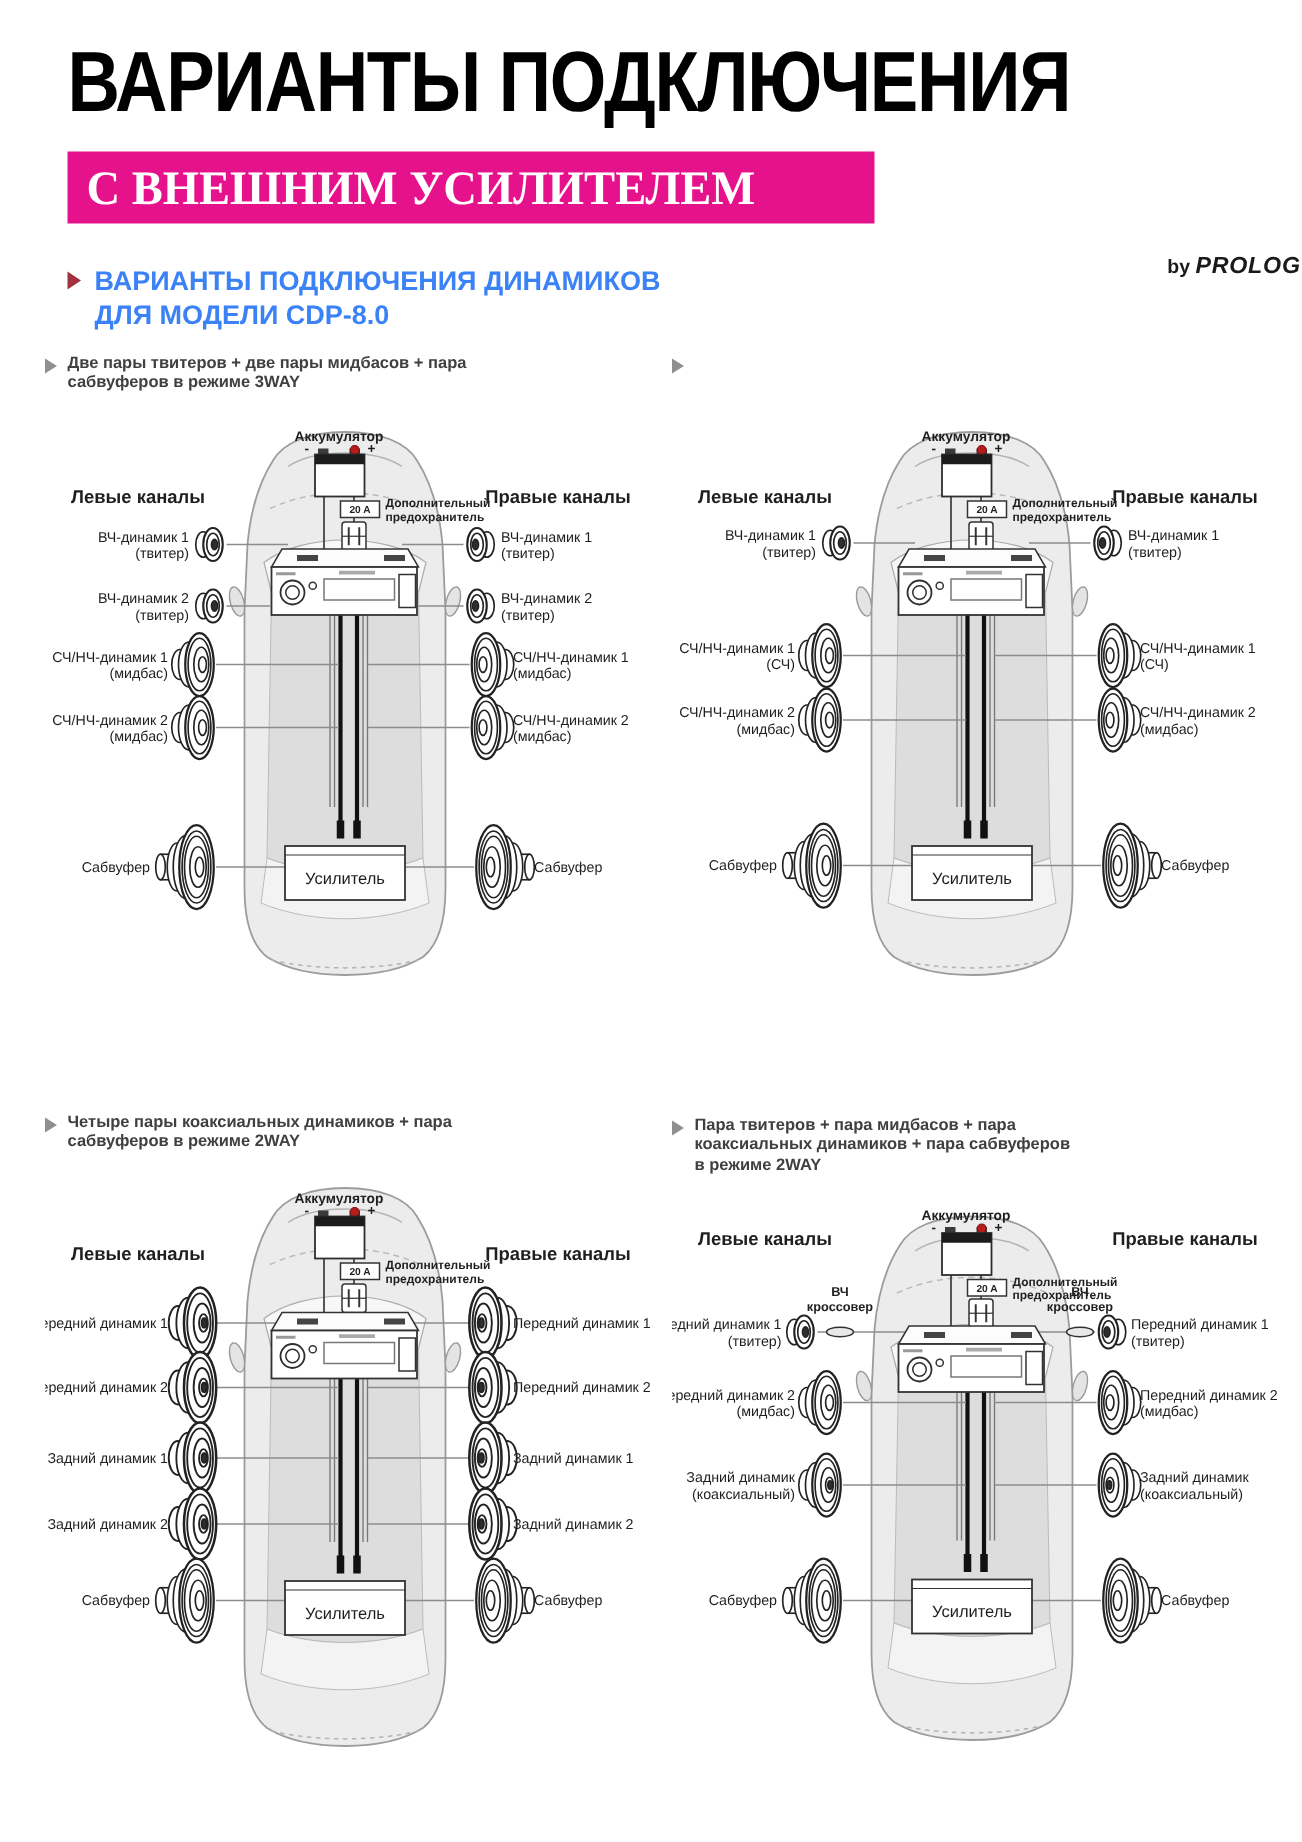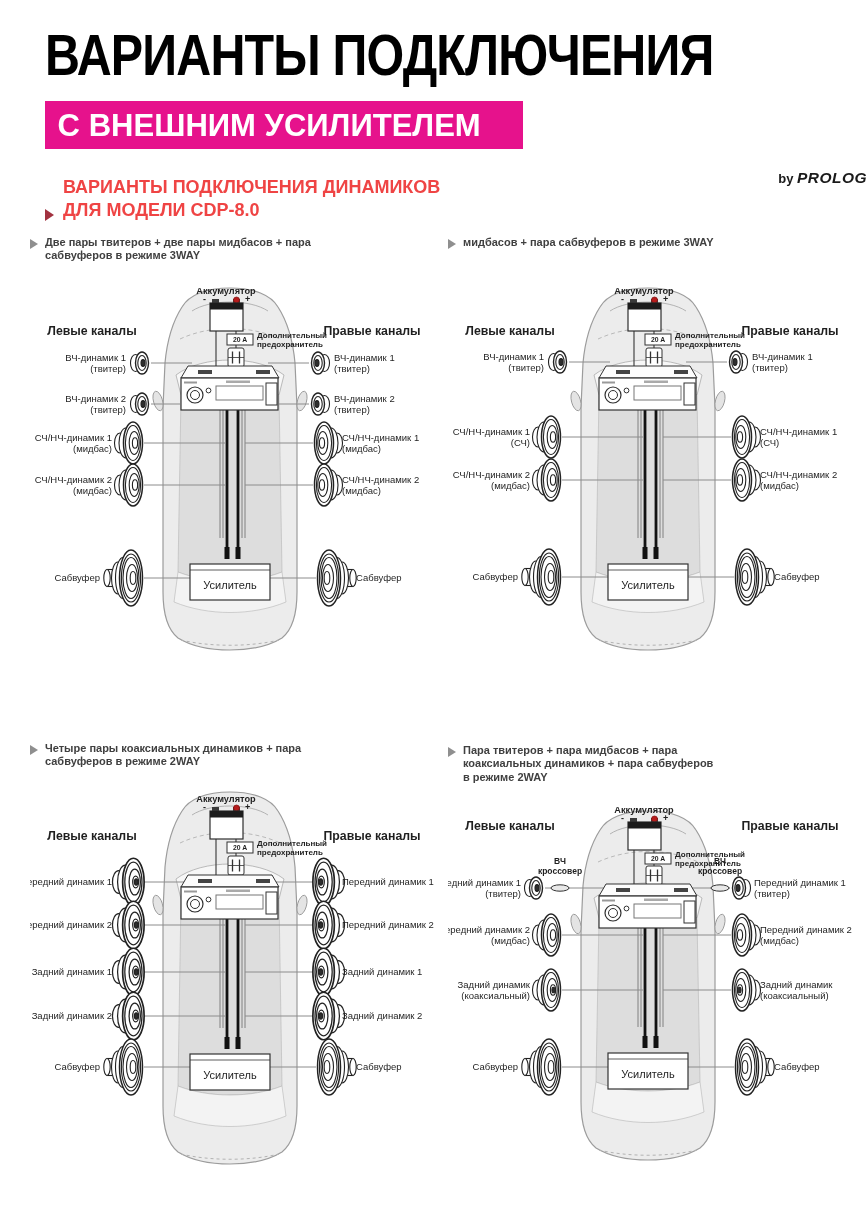--- a/index.html
+++ b/index.html
@@ -1,25 +1,25 @@
 <!DOCTYPE html>
 <html><head>
 <meta charset="utf-8">
 <style>
   html,body{margin:0;padding:0;background:#fff;}
   body{width:868px;height:1228px;font-family:"Liberation Sans",sans-serif;}
   .page{position:relative;width:868px;height:1228px;background:#fff;overflow:hidden;padding-left:24px;}
   .big-title{position:absolute;left:45px;top:22px;margin:0;font-size:57px;font-weight:800;
     letter-spacing:-1px;color:#000;white-space:nowrap;}
   .big-title .squeeze{display:inline-block;transform:scaleX(.85);transform-origin:0 50%;}
-  .banner{position:absolute;left:45px;top:101px;width:478px;height:48px;}
+  .banner{position:absolute;left:45px;top:101px;width:538px;height:48px;font-family:Liberation Serif, serif;}
   .banner .squeeze{display:inline-block;transform:scaleX(.97);transform-origin:0 50%;
     font-size:32px;font-weight:700;color:#fff;line-height:48px;padding-left:13px;white-space:nowrap;}
   .section-head{position:absolute;left:45px;top:176px;display:flex;gap:9px;
-    font-size:18px;font-weight:800;line-height:1.26;color:#ef4444;align-items:flex-end;}
+    font-size:18px;font-weight:800;line-height:1.26;color:#3b82f6;}
   .tri{flex:none;width:0;height:0;border-top:6px solid transparent;border-bottom:6px solid transparent;}
   .tri-red{border-left:9px solid #a23240;margin-top:5px;}
   .tri-gray{border-left:8px solid #8f8f8f;border-top-width:5.5px;border-bottom-width:5.5px;margin-top:3px;}
   .logo{position:absolute;right:14px;top:166px;text-align:right;color:#0d0d0d;}
   .logo-brand{font-size:34px;font-weight:900;letter-spacing:2px;line-height:1;}
   .logo-sub{font-size:13px;margin-top:3px;color:#1a1a1a;}
   .logo-by{font-weight:700;}
   .logo-maker{font-style:italic;font-weight:800;font-size:15.5px;letter-spacing:.5px;}
   .qtitle{position:absolute;display:flex;gap:7px;width:402px;font-size:11px;font-weight:700;
     color:#404040;line-height:1.22;}
@@ -236,21 +236,20 @@
           <rect x="160" y="284" width="80" height="36" fill="#fff" stroke="#333" stroke-width="1.2"></rect>
           <line x1="160" y1="290" x2="240" y2="290" stroke="#333" stroke-width=".8"></line>
         </g>
         <text x="200" y="309" font-size="11" text-anchor="middle" font-weight="400">Усилитель</text>
         <text x="62" y="55" font-size="12.3" text-anchor="middle" font-weight="700">Левые каналы</text>
         <text x="342" y="55" font-size="12.3" text-anchor="middle" font-weight="700">Правые каналы</text>
       </svg>
       <div class="qtitle" style="left:448px;top:236px">
         <span class="tri tri-gray"></span>
         <div>
-          <div>мидбасов + пара сабвуферов в режиме 3WAY</div>
         </div>
       </div>
       <svg class="dsvg" style="left:448px;top:280px" width="410" height="400" viewBox="0 0 410 400">
         <g>
           <path d="M 200 8 C 176 8 159 15 152 27 C 143 41 137 61 135 83 L 133 127 L 133 312 C 133 336 138 350 148 358 C 161 366 178 370 200 370 C 222 370 239 366 252 358 C 262 350 267 336 267 312 L 267 127 L 265 83 C 263 61 257 41 248 27 C 241 15 224 8 200 8 Z" fill="#ececec" stroke="#9c9c9c" stroke-width="1.2"></path>
           <path d="M 162 31 C 180 19 220 19 238 31" fill="none" stroke="#b3b3b3" stroke-width="1"></path>
           <path d="M 150 59 C 180 45 220 45 250 59" fill="none" stroke="#b9b9b9" stroke-width="1" stroke-dasharray="4 3"></path>
           <path d="M 146 95 C 172 75 228 75 254 95 L 249 115 C 226 98 174 98 151 115 Z" fill="#f7f7f7" stroke="#ababab" stroke-width=".8"></path>
           <path d="M 151 115 C 174 98 226 98 249 115 L 252 292 C 222 304 178 304 148 292 Z" fill="#dddddd" stroke="#b5b5b5" stroke-width=".6"></path>
           <path d="M 148 292 C 178 304 222 304 252 292 L 256 322 C 222 336 178 336 144 322 Z" fill="#f3f3f3" stroke="#b5b5b5" stroke-width=".6"></path>

